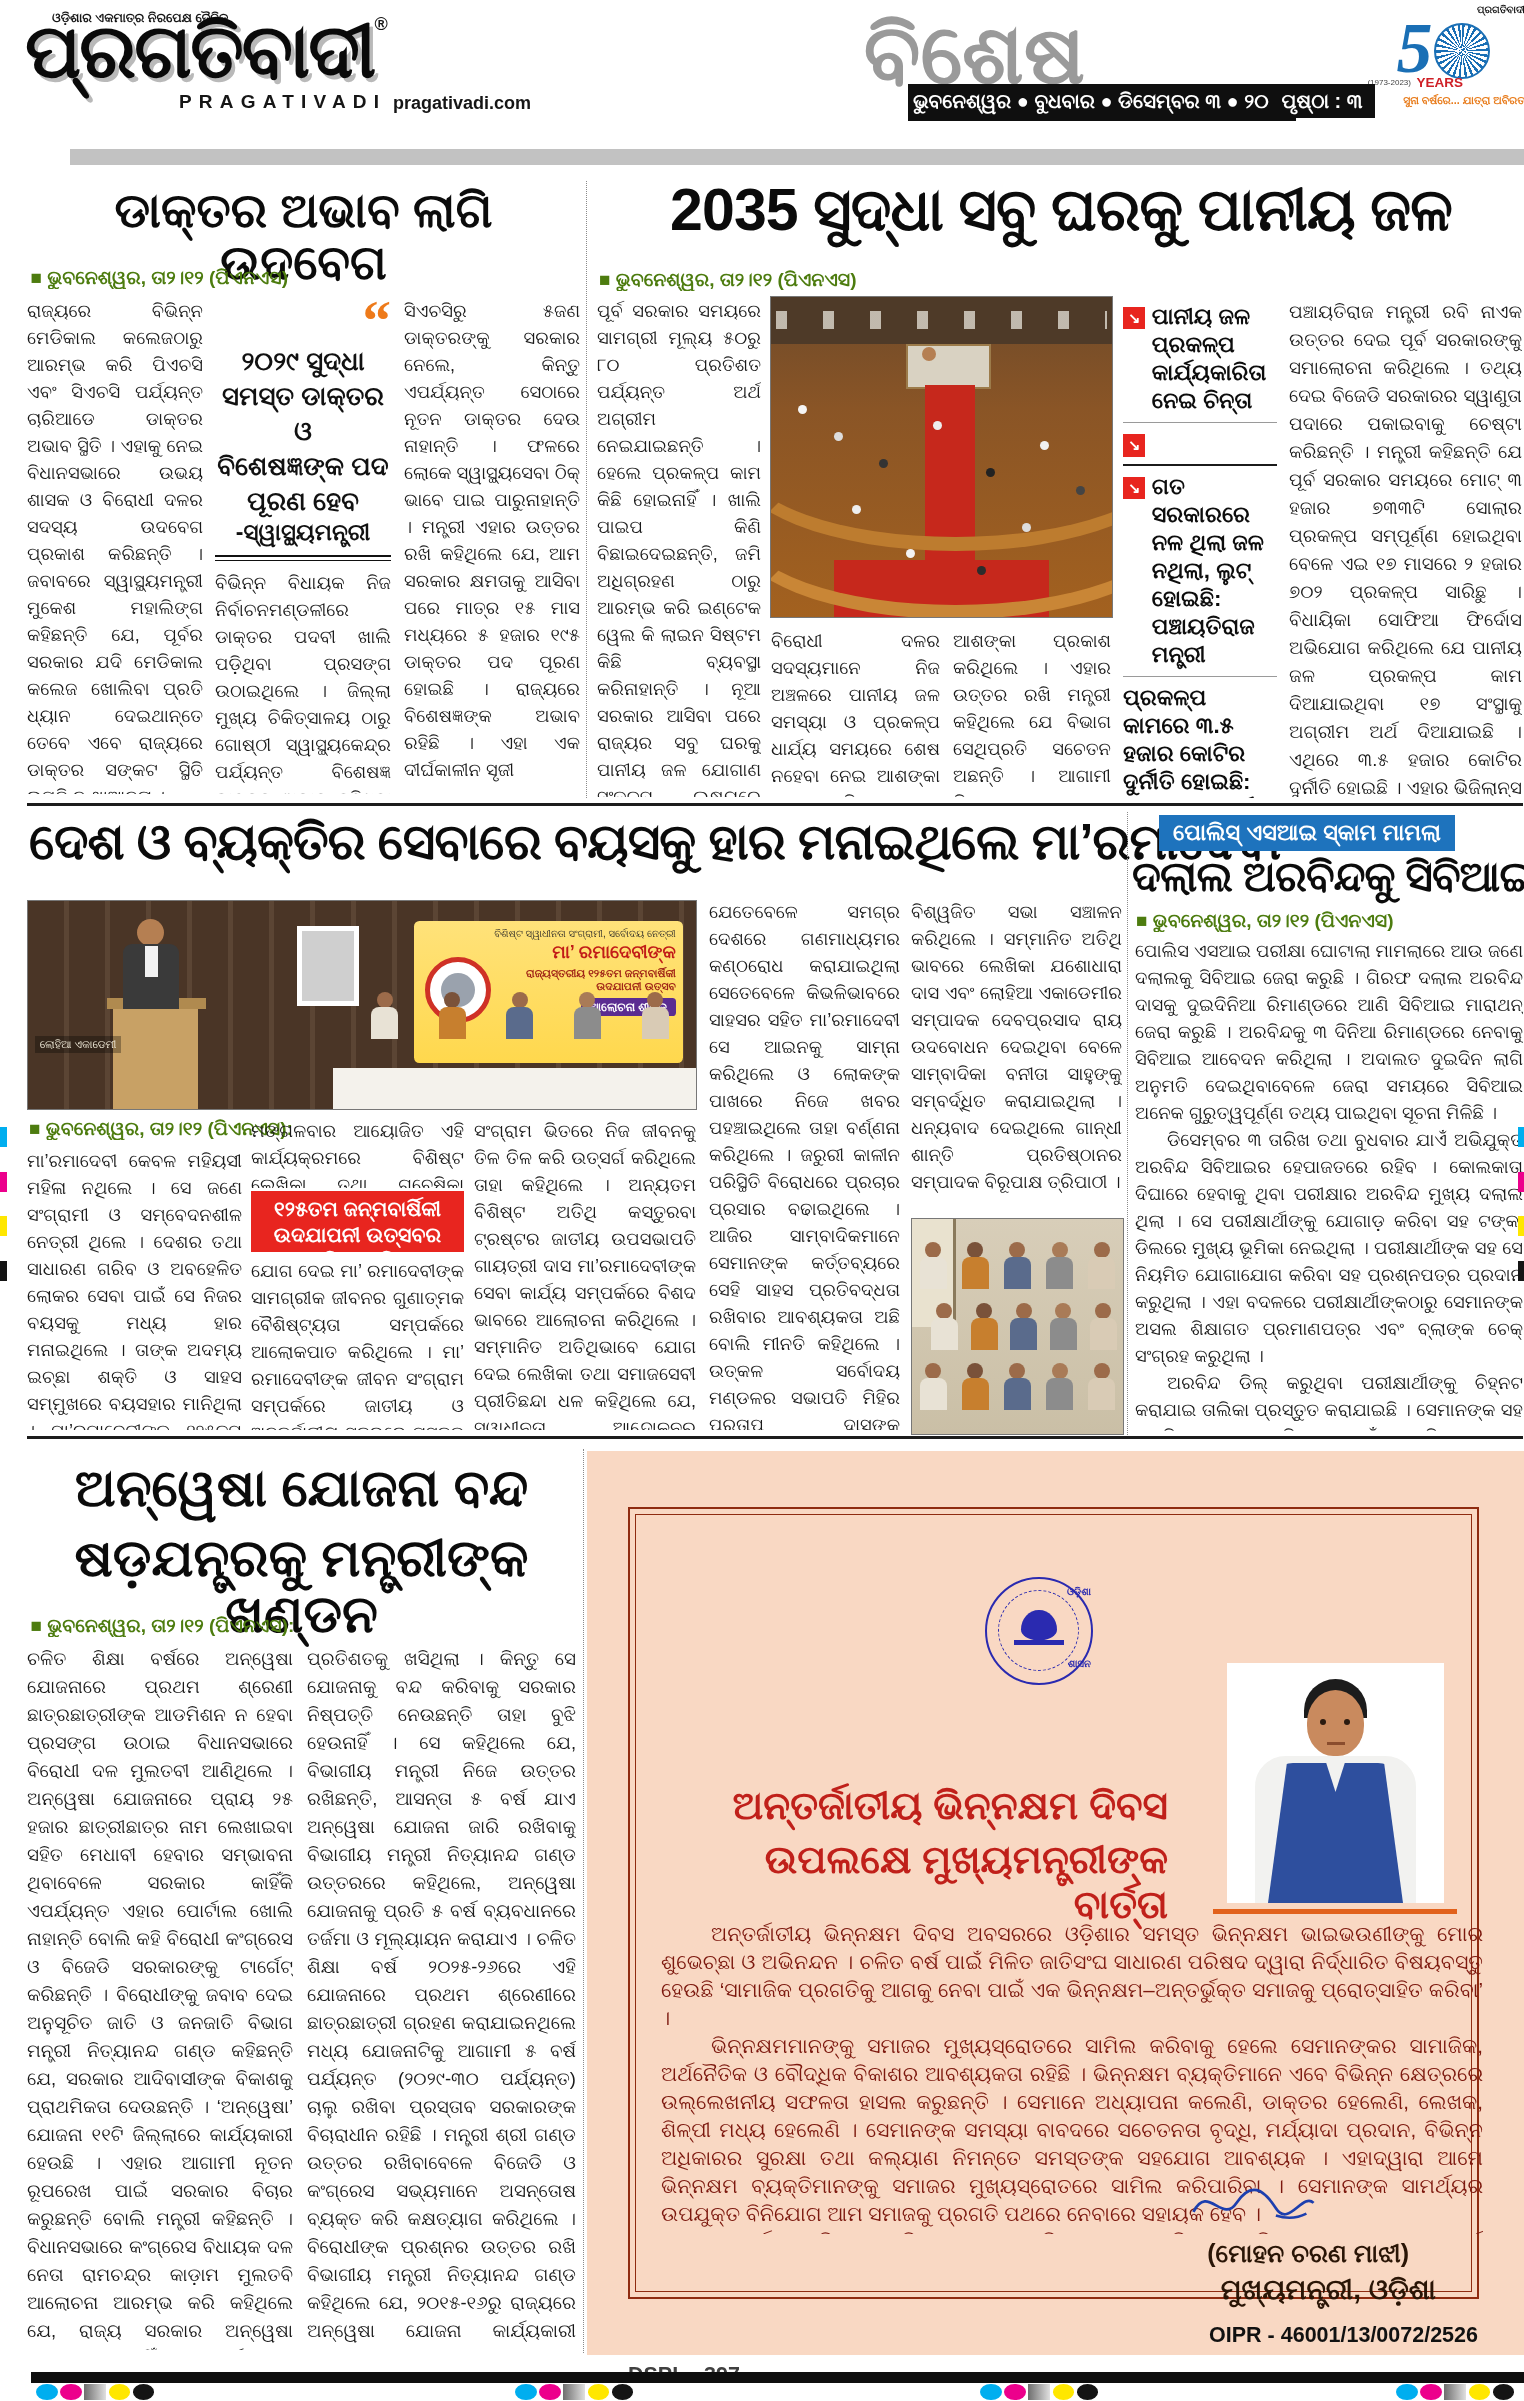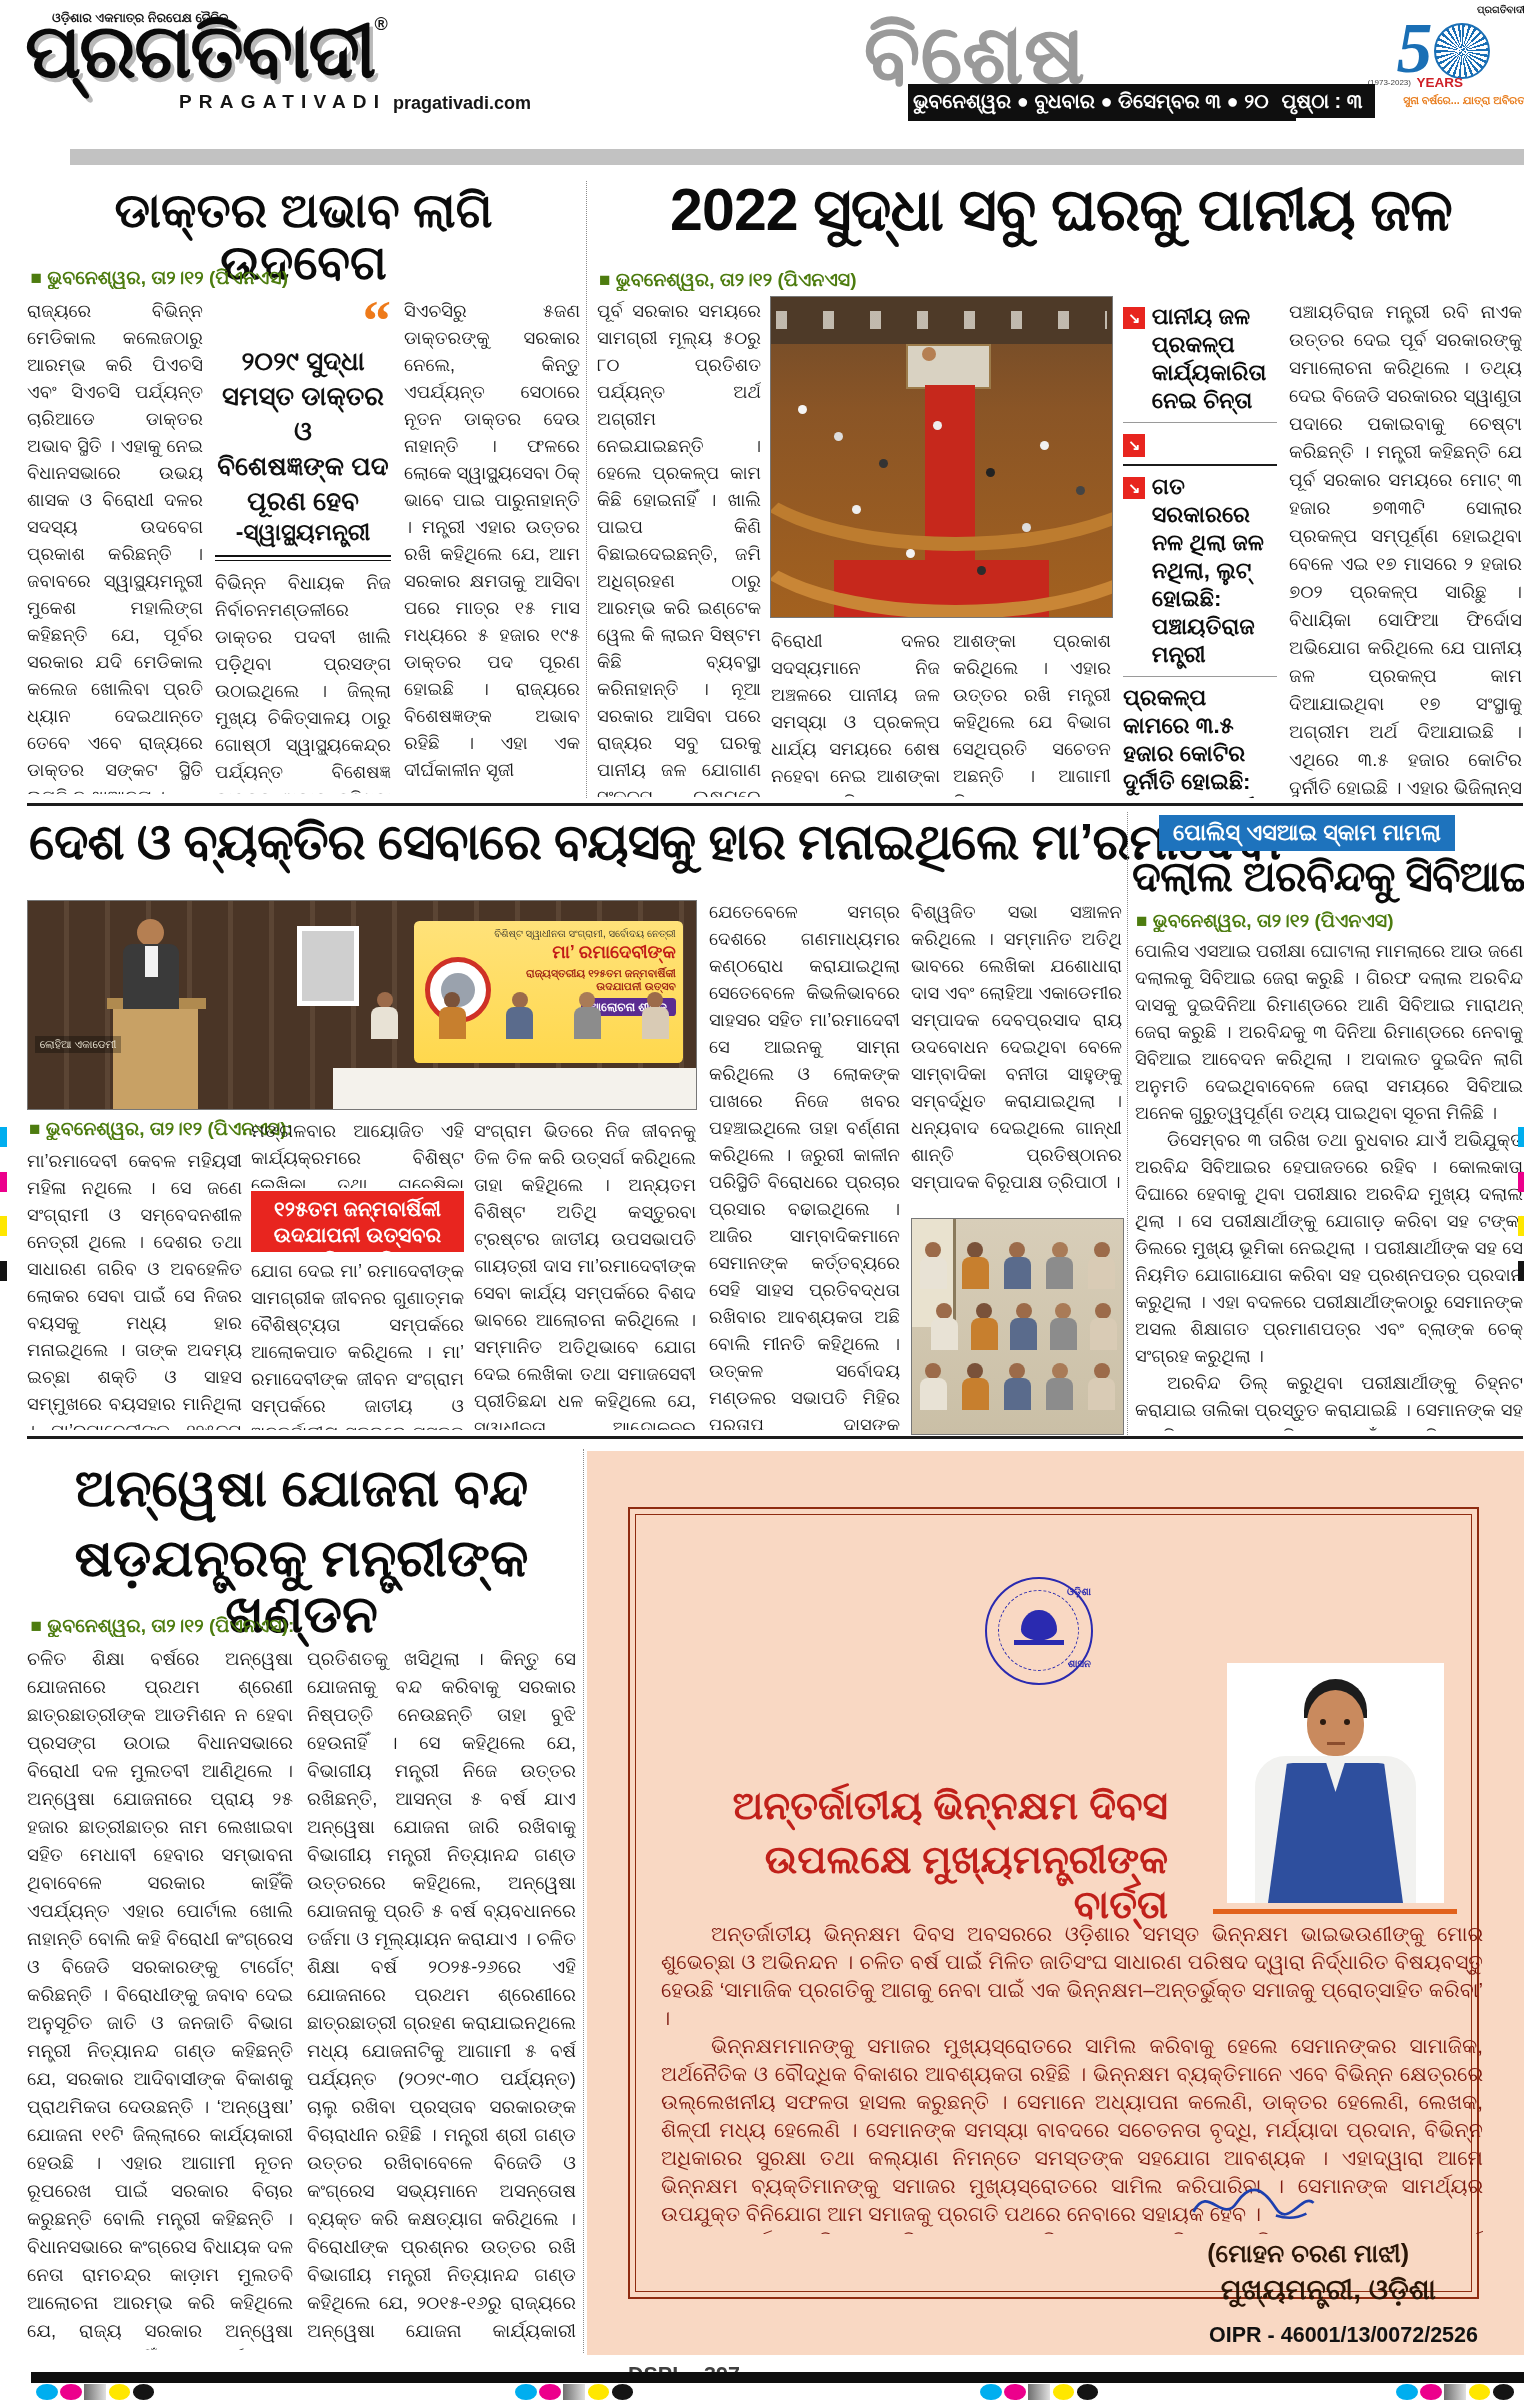--- a/index.html
+++ b/index.html
@@ -97,21 +97,21 @@
     <div class="qline">ବିଶେଷଜ୍ଞଙ୍କ ପଦ</div>
     <div class="qline">ପୂରଣ ହେବ</div>
     <div class="qsig">-ସ୍ୱାସ୍ଥ୍ୟମନ୍ତ୍ରୀ</div>
     <div class="dbl"></div>
     <div class="body" style="margin-top:9px;height:269px;">ବିଭିନ୍ନ ବିଧାୟକ ନିଜ ନିର୍ବାଚନମଣ୍ଡଳୀରେ ଡାକ୍ତର ପଦବୀ ଖାଲି ପଡ଼ିଥିବା ପ୍ରସଙ୍ଗ ଉଠାଇଥିଲେ । ଜିଲ୍ଲା ମୁଖ୍ୟ ଚିକିତ୍ସାଳୟ ଠାରୁ ଗୋଷ୍ଠୀ ସ୍ୱାସ୍ଥ୍ୟକେନ୍ଦ୍ର ପର୍ଯ୍ୟନ୍ତ ବିଶେଷଜ୍ଞ ଡାକ୍ତର ଅଭାବ ରହିଥିବା ସଦସ୍ୟମାନେ କହିଥିଲେ । କାର୍ଯ୍ୟକ୍ରମ । ତେବେ ୨୦୨୯ ସୁଦ୍ଧା ରାଜ୍ୟର ସମସ୍ତ ଡାକ୍ତର ଓ ବିଶେଷଜ୍ଞଙ୍କ ପଦ ପୂରଣ ହେବ ।</div>
   </div>
   <div class="a body" style="left:404px;top:298px;width:176px;height:496px;">ସିଏଚସିରୁ ୫ଜଣ ଡାକ୍ତରଙ୍କୁ ସରକାର ନେଲେ, କିନ୍ତୁ ଏପର୍ଯ୍ୟନ୍ତ ସେଠାରେ ନୂତନ ଡାକ୍ତର ଦେଉ ନାହାନ୍ତି । ଫଳରେ ଲୋକେ ସ୍ୱାସ୍ଥ୍ୟସେବା ଠିକ୍ ଭାବେ ପାଇ ପାରୁନାହାନ୍ତି ।   ମନ୍ତ୍ରୀ ଏହାର ଉତ୍ତର ରଖି କହିଥିଲେ ଯେ, ଆମ ସରକାର କ୍ଷମତାକୁ ଆସିବା ପରେ ମାତ୍ର ୧୫ ମାସ ମଧ୍ୟରେ ୫ ହଜାର ୧୯୫ ଡାକ୍ତର ପଦ ପୂରଣ ହୋଇଛି । ରାଜ୍ୟରେ ବିଶେଷଜ୍ଞଙ୍କ ଅଭାବ ରହିଛି । ଏହା ଏକ ଦୀର୍ଘକାଳୀନ ସୃଜୀ</div>
 
   <div class="a dotv" style="left:586px;top:181px;height:617px;"></div>
 
-  <div class="a hl" style="left:597px;top:179px;width:928px;font-size:59px;white-space:nowrap;letter-spacing:-0.9px;">2022 ସୁଦ୍ଧା ସବୁ ଘରକୁ ପାନୀୟ ଜଳ</div>
+  <div class="a hl" style="left:597px;top:179px;width:928px;font-size:59px;white-space:nowrap;letter-spacing:-0.9px;">2035 ସୁଦ୍ଧା ସବୁ ଘରକୁ ପାନୀୟ ଜଳ</div>
   <div class="a dl" style="left:599px;top:269px;">■ ଭୁବନେଶ୍ୱର, ତା୨।୧୨ (ପିଏନଏସ)</div>
   <div class="a body" style="left:597px;top:298px;width:164px;height:499px;line-height:27px;">ପୂର୍ବ ସରକାର ସମୟରେ ସାମଗ୍ରୀ ମୂଲ୍ୟ ୫୦ରୁ ୮୦ ପ୍ରତିଶତ ପର୍ଯ୍ୟନ୍ତ ଅର୍ଥ ଅଗ୍ରୀମ ନେଇଯାଇଛନ୍ତି । ହେଲେ ପ୍ରକଳ୍ପ କାମ କିଛି ହୋଇନାହିଁ । ଖାଲି ପାଇପ କିଣି ବିଛାଇଦେଇଛନ୍ତି, ଜମି ଅଧିଗ୍ରହଣ ଠାରୁ ଆରମ୍ଭ କରି ଇଣ୍ଟେକ ୱେଲ କି ଲାଇନ ସିଷ୍ଟମ କିଛି ବ୍ୟବସ୍ଥା କରିନାହାନ୍ତି । ନୂଆ ସରକାର ଆସିବା ପରେ ରାଜ୍ୟର ସବୁ ଘରକୁ ପାନୀୟ ଜଳ ଯୋଗାଣ ସଂକଳ୍ପ ଲକ୍ଷ୍ୟରେ ପଦକ୍ଷେପ ଗ୍ରହଣ କରିଛନ୍ତି ।   ୨୦୨୭ ସୁଦ୍ଧା ରାଜ୍ୟର ସବୁ ଘରକୁ ପାନୀୟ ଜଳ ଯୋଗାଣ କରାଯିବ ବୋଲି ବିଧାନସଭାରେ ପଞ୍ଚାୟତିରାଜ ମନ୍ତ୍ରୀ ରବି ନାରାୟଣ ନାଏକ ଦୃଢୋକ୍ତି ପ୍ରକାଶ କରିଛନ୍ତି । ପୂର୍ବ ସରକାର ସମୟରେ ଖାଲି ନଳ ଥିଲା, ଜଳ ନଥିଲା ବୋଲି କହି କଟାକ୍ଷ କରିଥିବା ବେଳେ ପ୍ରକଳ୍ପ ନାଁରେ ଅଗ୍ରୀମ ଅର୍ଥ ଉଠାଇ ଲୁଟ୍ ହୋଇଛି ବୋଲି ମନ୍ତ୍ରୀ ଅଭିଯୋଗ କରିଛନ୍ତି ।   ମଙ୍ଗଳବାର ବିଧାନସଭା ପ୍ରଶ୍ନକାଳରେ ଉଭୟ ସରକାରୀ ଓ</div>
 
   <div class="a" style="left:770px;top:296px;width:341px;height:320px;overflow:hidden;background:linear-gradient(180deg,#6e4a2a 0%,#8a5526 35%,#a3611f 100%);border:0.9px solid #777;">
     <div class="a" style="left:0;top:0;right:0;height:47px;background:#4e3a28;"></div>
     <div class="a" style="left:5.4px;top:14.4px;right:5.4px;height:18px;background:repeating-linear-gradient(90deg,#e8e4da 0 10.8px,transparent 10.8px 47px);opacity:.75;"></div>
     <div class="a" style="left:135px;top:47px;width:81px;height:41px;background:#d9d2c2;border:2.7px solid #9c7b4a;"></div>
     <div class="a" style="left:151px;top:50px;width:14.4px;height:14.4px;border-radius:50%;background:#b57f52;"></div>
     <div class="a" style="left:154px;top:88px;width:50px;height:232px;background:#c6281c;"></div>
     <div class="a" style="left:63px;bottom:0;right:63px;height:57px;background:#c6281c;"></div>

